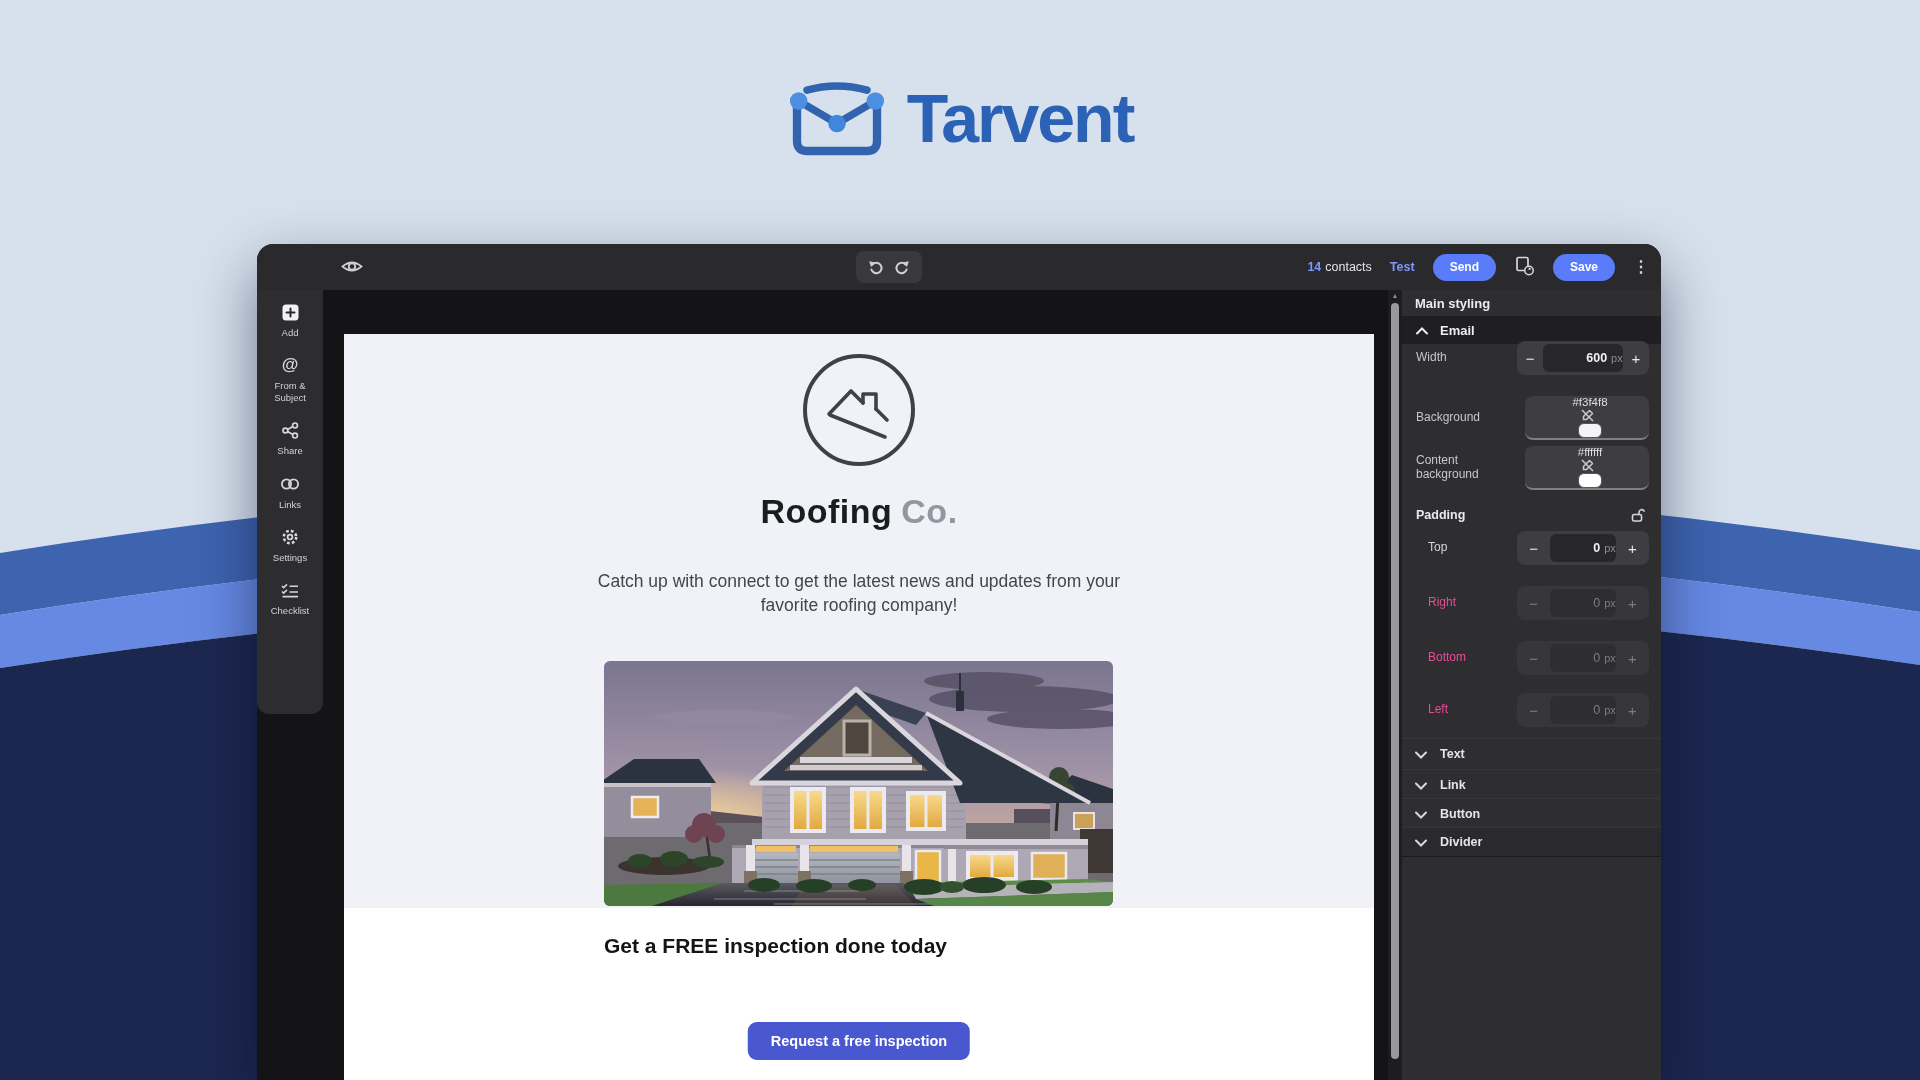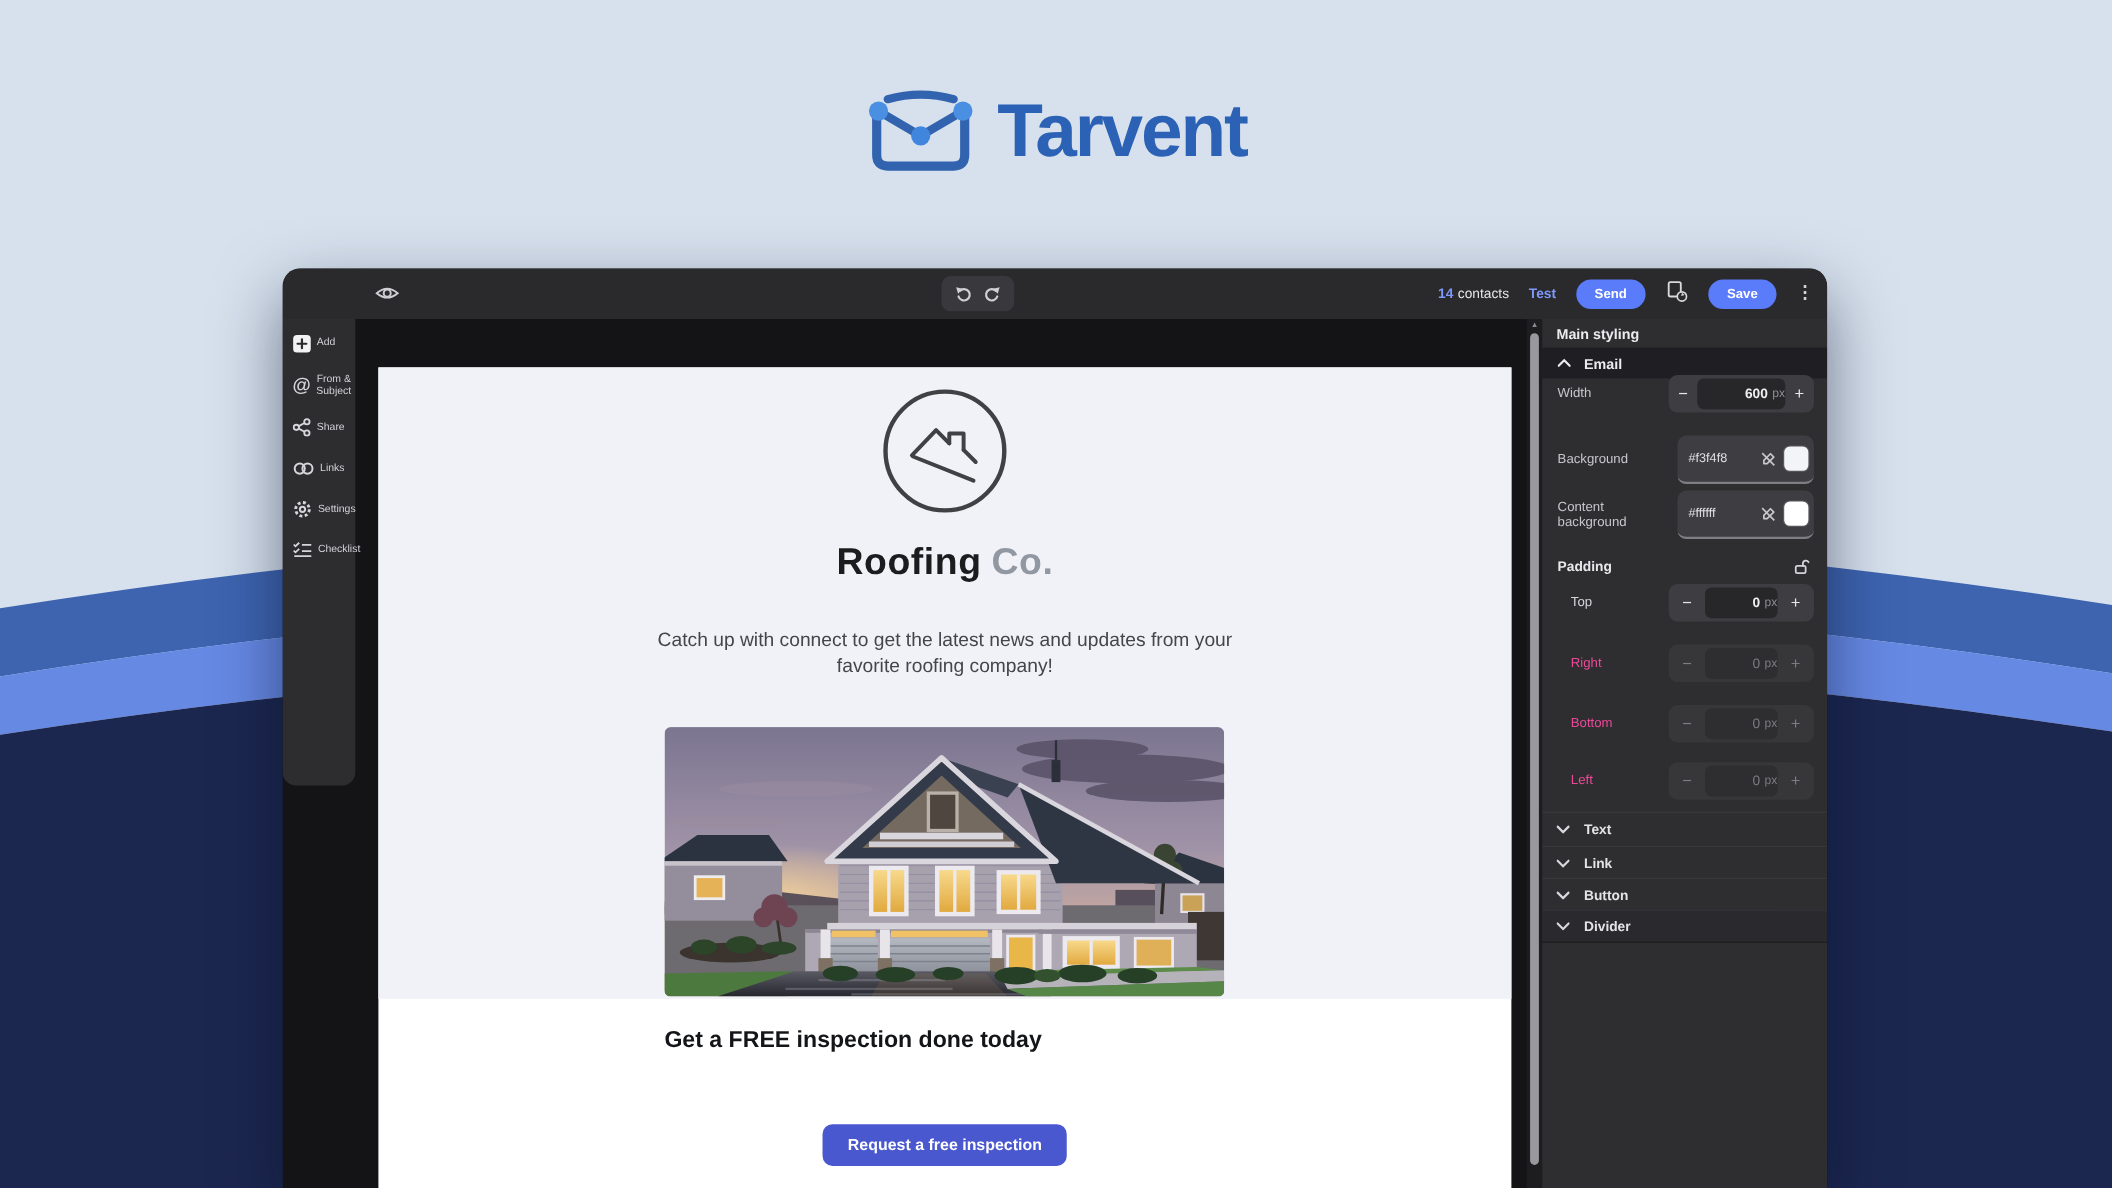--- a/index.html
+++ b/index.html
@@ -26,21 +26,21 @@
   .contacts { font-size:12.5px; color:#e6e6e9; }
   .contacts b { color:#7d97fb; font-weight:bold; margin-right:4px; }
   .test-link { font-size:12.5px; font-weight:bold; color:#7d97fb; cursor:pointer; }
   .pill { height:27px; border-radius:14px; background:#5b7cfa; color:#fff; font-size:12px; font-weight:bold;
     border:none; padding:0 17px; font-family:inherit; cursor:pointer; display:flex; align-items:center; }
   .kebab { color:#d5d5d8; font-size:16px; font-weight:bold; cursor:pointer; line-height:1; }
 
   
   .side-rail { position:absolute; left:0; top:46px; width:66px; height:424px; background:#2d2d30;
     border-radius:0 0 12px 12px; display:flex; flex-direction:column; align-items:center; padding-top:12px; gap:17px; }
-  .rail-item { display:flex; flex-direction:row; align-items:center; gap:5px; width:48px; cursor:pointer; }
+  .rail-item { display:flex; flex-direction:column; align-items:center; gap:5px; width:48px; cursor:pointer; }
   .rail-item .lbl { font-size:9.5px; color:#d2d2d6; text-align:center; line-height:1.2; }
   .rail-ic { height:20px; display:flex; align-items:center; justify-content:center; color:#d6d6da; }
   .at-glyph { font-size:17px; font-weight:bold; color:#d6d6da; }
 
   
   .email-canvas { position:absolute; left:87px; top:90px; width:1030px; height:746px; background:#ffffff; }
   .email-gray { position:absolute; left:0; top:0; width:100%; height:574px; background:#f1f2f7; }
   .logo-circle { position:absolute; left:459px; top:20px; width:112px; height:112px; border:4px solid #3f4145;
     border-radius:50%; display:flex; align-items:center; justify-content:center; }
   .roof-brand { position:absolute; left:0; top:158px; width:100%; text-align:center; font-size:34px; font-weight:bold; letter-spacing:.5px; }
@@ -75,21 +75,21 @@
   .stepper .seg { width:34px; background:transparent; border:none; color:#e8e8ea; font-size:15px; font-family:inherit; cursor:pointer; }
   .stepper .valbox { flex:1; margin:3px 0; background:#27272a; border-radius:6px; display:flex; align-items:center; justify-content:space-between; gap:4px;padding-left:43px; }
   .stepper .val { font-size:12.5px; font-weight:bold; color:#f0f0f2; }
   .stepper .unit { font-size:11px; color:#8d8d92; }
   .stepper.dim { background:#37373a; }
   .stepper.dim .seg { color:#7c7c81; }
   .stepper.dim .valbox { background:#2e2e31; }
   .stepper.dim .val, .stepper.dim .unit { color:#7c7c81; font-weight:normal; }
 
   .colorfield { position:absolute; right:12px; top:50%; transform:translateY(-50%); width:124px; height:44px;
-    background:#3e3e42; border-radius:8px; border-bottom:2px solid #7e7e85; display:flex; align-items:center; padding:0 4px 0 10px; cursor:pointer; }
+    background:#3e3e42; border-radius:8px; border-bottom:2px solid #7e7e85; display:flex; align-items:center; padding:0 4px 0 10px; cursor:pointer;flex-direction:column; }
   .colorfield .hex { flex:1; font-size:11.5px; color:#dedee1; }
   .colorfield .eyedrop { margin-right:6px; display:flex; }
   .swatch { width:24px; height:24px; border-radius:6px; background:#fff; border:1px solid #55555a; }
 
   .pad-head { position:absolute; left:0; top:210px; width:100%; height:30px; }
   .pad-head .plabel { position:absolute; left:14px; top:50%; transform:translateY(-50%); font-size:12.5px; font-weight:bold; color:#e9e9ec; }
   .pad-head .lock { position:absolute; right:14px; top:50%; transform:translateY(-50%); cursor:pointer; display:flex; }
 
   .acc-row { position:absolute; left:0; width:100%; height:30px; display:flex; align-items:center; gap:13px;
     padding-left:13px; border-top:1px solid rgba(255,255,255,.05); cursor:pointer; }

